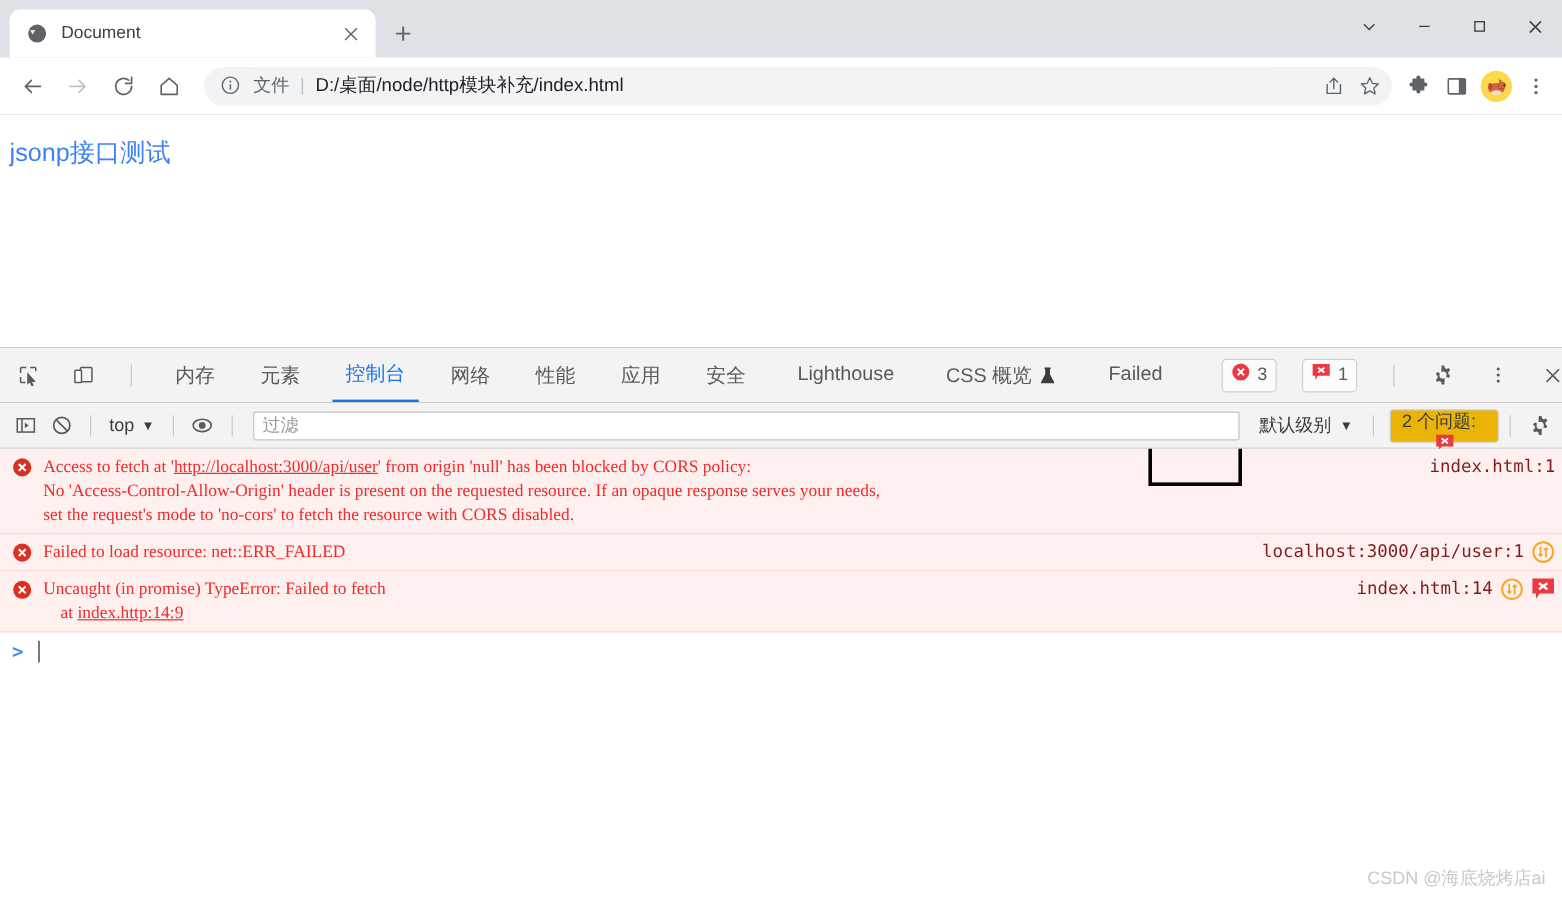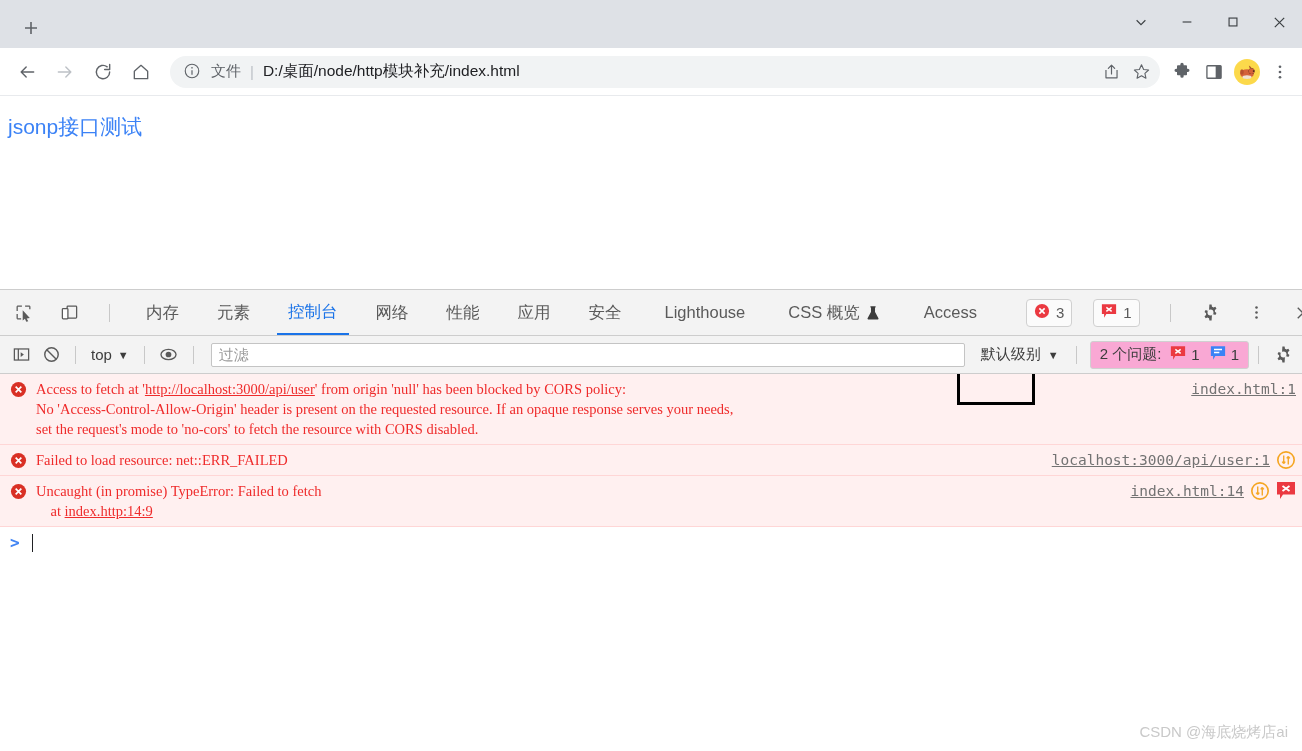--- a/index.html
+++ b/index.html
@@ -331,23 +331,24 @@
     white-space: nowrap;
   }
   .level-select .caret { margin-left: 7px; font-size: 11px; }
   .issues-pill {
     display: flex;
     align-items: center;
     border: 1px solid #d0d0d0;
     border-radius: 3px;
     height: 26px;
     padding: 0 9px;
-    background: #f9a8d4;
+    background: #eab308;
     margin-left: 4px;
     white-space: nowrap;
+    flex-direction: column;
   }
   .issues-pill .label { font-size: 15px; color: #3c3c3c; margin-right: 9px; }
   .issues-pill .count { font-size: 15px; color: #3c3c3c; margin: 0 10px 0 5px; }
   .issues-pill .count:last-child { margin-right: 0; }
 
   
   .console-body {
     flex: 1 1 auto;
     background: #ffffff;
     overflow: hidden;
@@ -385,22 +386,21 @@
   .msg-right {
     flex: 0 0 auto;
     display: flex;
     align-items: flex-start;
     padding-left: 10px;
   }
   .msg-src {
     font-family: "DejaVu Sans Mono", monospace;
     font-size: 14.5px;
     line-height: 20px;
-    color: #737373;
-    text-decoration: underline;
+    color: #7f1d1d;
     white-space: nowrap;
   }
   .msg-badge {
     width: 20px;
     height: 20px;
     margin-left: 6px;
     flex: 0 0 auto;
   }
 
   .prompt-row {
@@ -440,20 +440,35 @@
     white-space: nowrap;
   }
 </style>
 </head>
 <body>
 
 <div class="browser-window">
 
   <div class="titlebar">
     <div class="tabstrip">
+      <div class="tab">
+        <span class="tab-favicon">
+          <svg width="18" height="18" viewBox="0 0 24 24">
+            <circle cx="12" cy="12" r="10" fill="#5f6368"></circle>
+            <path d="M12 2 A10 10 0 0 1 12 22 A14 10 0 0 0 12 2 Z" fill="#ffffff" opacity="0.85"></path>
+            <path d="M4 8 L10 8 L7 13 Z" fill="#ffffff" opacity="0.85"></path>
+          </svg>
+        </span>
+        <span class="tab-title">Document</span>
+        <span class="tab-close">
+          <svg width="13" height="13" viewBox="0 0 16 16">
+            <path d="M2 2 L14 14 M14 2 L2 14" stroke="#5f6368" stroke-width="1.5" fill="none"></path>
+          </svg>
+        </span>
+      </div>
       <div class="newtab-btn">
         <svg width="16" height="16" viewBox="0 0 16 16">
           <path d="M8 2 L8 14 M2 8 L14 8" stroke="#5f6368" stroke-width="1.6" fill="none"></path>
         </svg>
       </div>
     </div>
 
     <div class="window-controls">
       <div class="wc-btn">
         <svg width="14" height="14" viewBox="0 0 16 16">
@@ -588,21 +603,21 @@
       <div class="dt-tab">安全</div>
       <div class="dt-tab" style="padding-left:16px;padding-right:16px;">Lighthouse</div>
       <div class="dt-tab">
         <span>CSS 概览</span>
         <span class="flask">
           <svg width="14" height="16" viewBox="0 0 16 18">
             <path d="M5 2 L11 2 M6.5 2 L6.5 8 L2.5 15.5 L13.5 15.5 L9.5 8 L9.5 2" stroke="#3c3c3c" stroke-width="1.6" fill="#3c3c3c" stroke-linejoin="round"></path>
           </svg>
         </span>
       </div>
-      <div class="dt-tab" style="padding-left:17px;padding-right:17px;">Access</div>
+      <div class="dt-tab" style="padding-left:17px;padding-right:17px;">Failed</div>
 
       <div class="dt-spacer"></div>
 
       <div class="badge-pill">
         <span>
           <svg width="16" height="16" viewBox="0 0 18 18">
             <circle cx="9" cy="9" r="8" fill="#eb3941"></circle>
             <path d="M6 6 L12 12 M12 6 L6 12" stroke="#ffffff" stroke-width="1.8"></path>
           </svg>
         </span>

